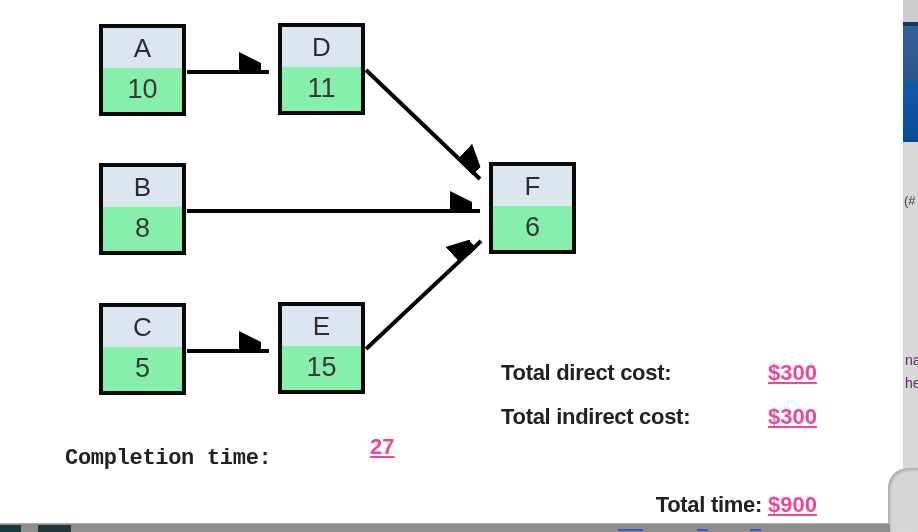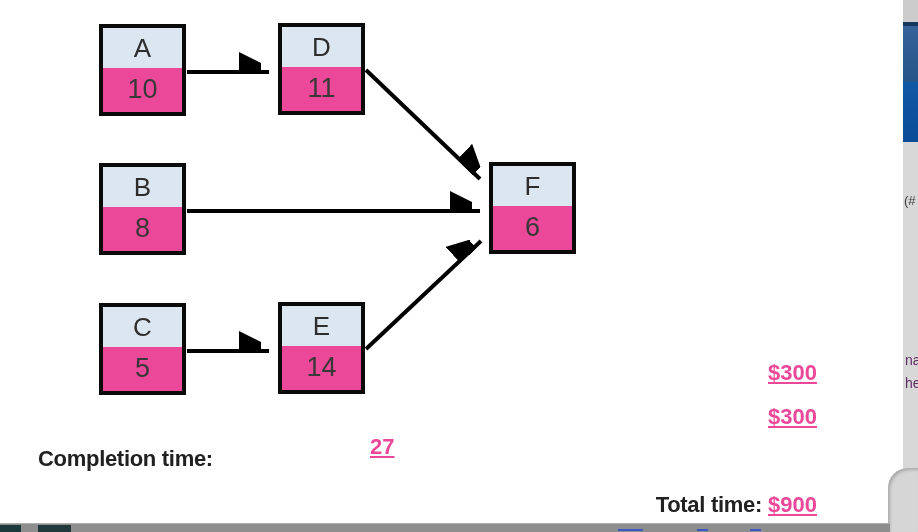--- a/index.html
+++ b/index.html
@@ -10,21 +10,21 @@
   
   .node {
     position: absolute; width: 87px; height: 92px;
     border: 4px solid #0a0a0a; background: #fdfdfd;
   }
   .node-header {
     height: 40px; background: #dce6f1; color: #2d2d2d;
     font-size: 26px; text-align: center; line-height: 40px;
   }
   .node-body {
-    height: 44px; background: #ec4899; color: #383838;
+    height: 44px; background: #86efac; color: #383838;
     font-size: 27px; text-align: center; line-height: 42px;
   }
   #edges { position: absolute; left: 0; top: 0; width: 918px; height: 532px; }
 
   
   .lbl {
     position: absolute; font-weight: bold; font-size: 22px; color: #212121;
     letter-spacing: -0.3px; white-space: nowrap;
   }
   .val {
@@ -92,33 +92,35 @@
       <div class="node" style="left: 99px; top: 303px;">
         <div class="node-header">C</div>
         <div class="node-body">5</div>
       </div>
       <div class="node" style="left: 278px; top: 23px;">
         <div class="node-header">D</div>
         <div class="node-body">11</div>
       </div>
       <div class="node" style="left: 278px; top: 302px;">
         <div class="node-header">E</div>
-        <div class="node-body">14</div>
+        <div class="node-body">15</div>
       </div>
       <div class="node" style="left: 489px; top: 162px;">
         <div class="node-header">F</div>
         <div class="node-body">6</div>
       </div>
     </div>
 
-  <div class="lbl" style="left:38px;  top:446px;">Completion time:</div>
+  <div class="lbl" style="left:65px;  top:446px;font-family:Liberation Mono, monospace;">Completion time:</div>
   <div class="val" style="left:370px; top:434px;">27</div>
 
+  <div class="lbl" style="left:501px; top:360px;">Total direct cost:</div>
   <div class="val" style="left:768px; top:360px;">$300</div>
 
+  <div class="lbl" style="left:501px; top:404px;">Total indirect cost:</div>
   <div class="val" style="left:768px; top:404px;">$300</div>
 
   <div class="lbl" style="left:500px; top:492px; width:262px; text-align:right;">Total time:</div>
   <div class="val" style="left:768px; top:492px;">$900</div>
 
   <div class="right-strip">
     <div class="strip-gray-top"></div>
     <div class="strip-navy-line"></div>
     <div class="strip-blue-upper"></div>
     <div class="strip-blue-lower"></div>

